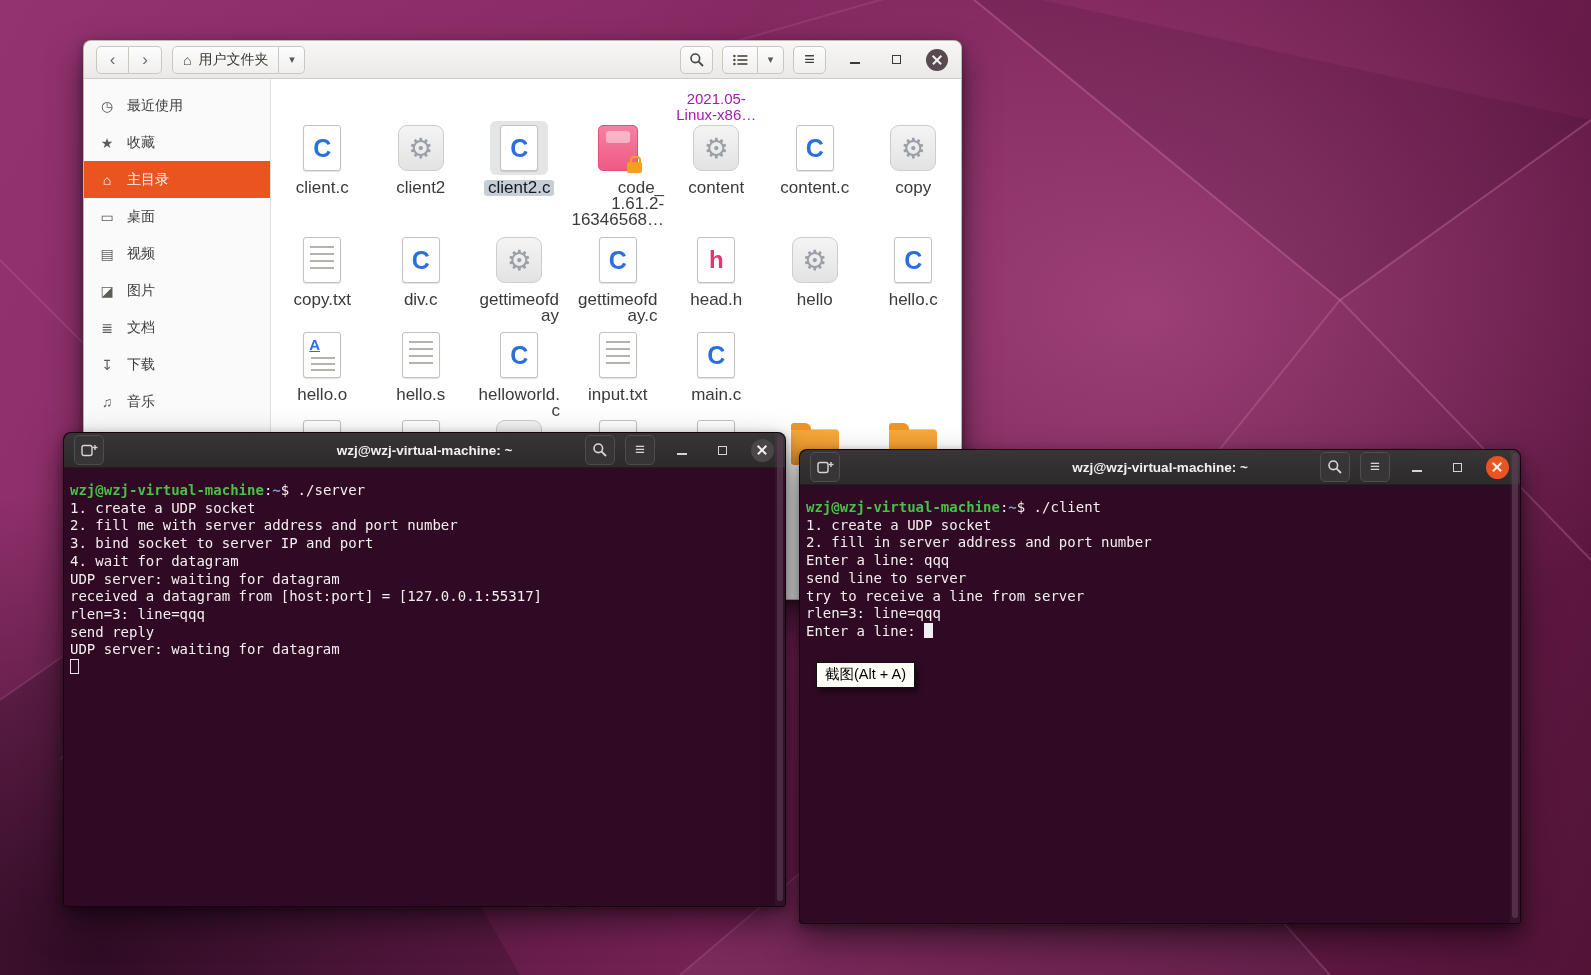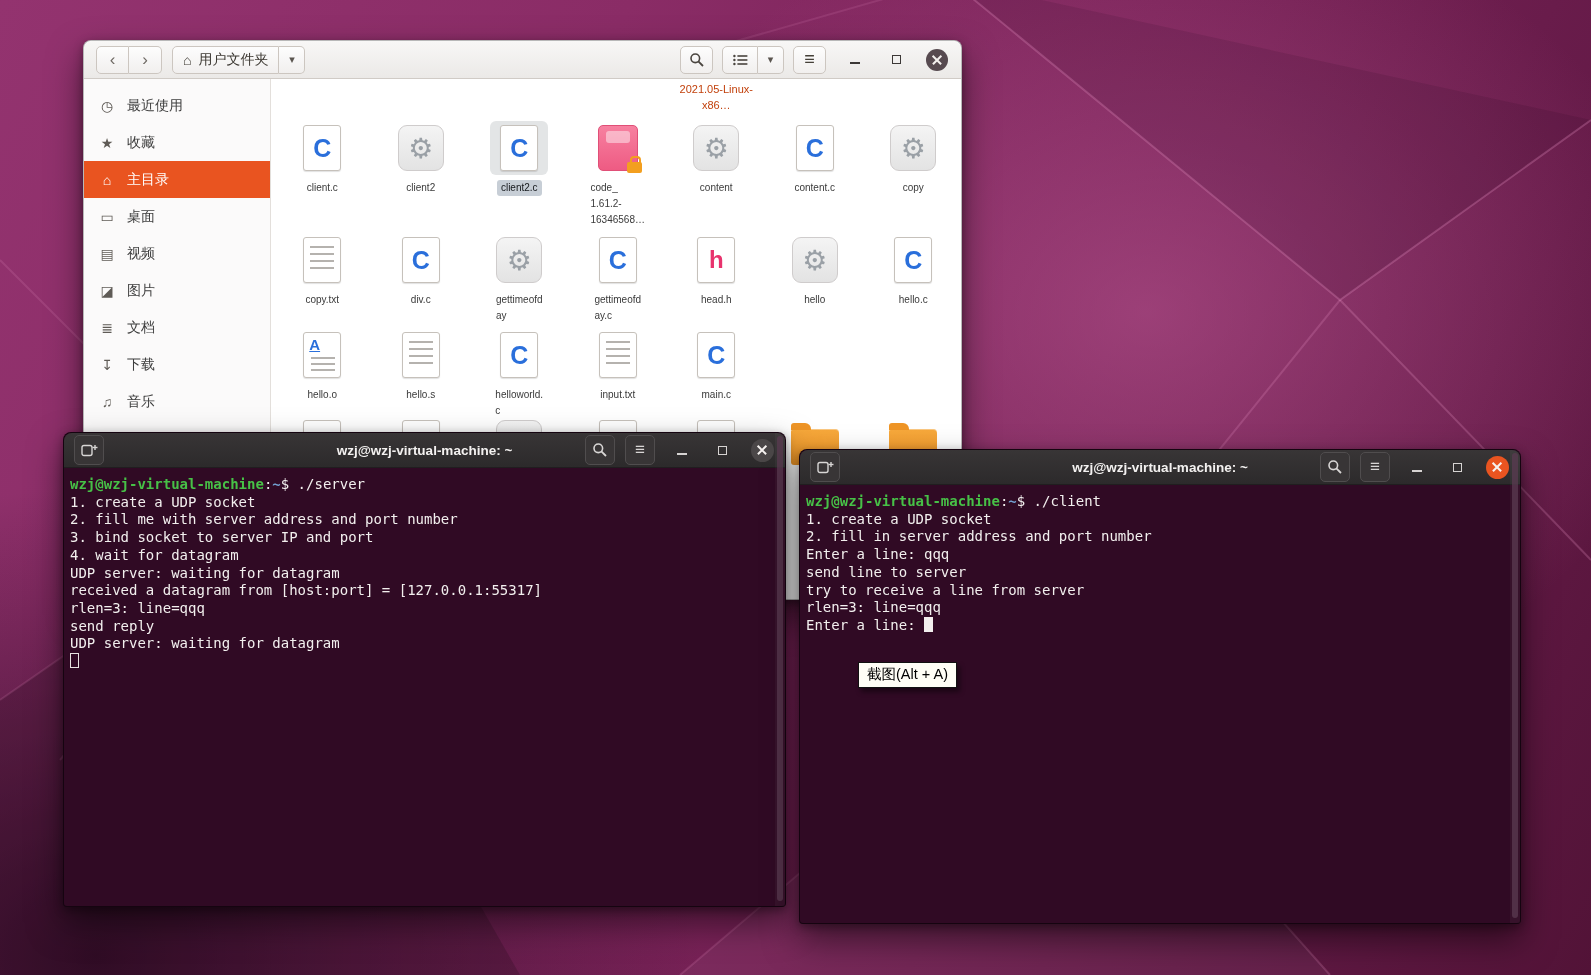--- a/index.html
+++ b/index.html
@@ -52,24 +52,24 @@
   .side-item .sicon { width:16px; text-align:center; color:#5f5b56; font-size:14px; }
   .side-item.active { background:#E95420; color:#fff; }
   .side-item.active .sicon { color:#fff; }
 
   .files { flex:1; background:#fff; overflow:hidden; }
   .file-row { display:grid; grid-template-columns:repeat(7, 98.5px); padding-left:2px; }
   .file-row.partial { height:34px; }
   .cell { display:flex; flex-direction:column; align-items:center; padding-top:8px; }
   .icon-wrap { width:58px; height:54px; display:flex; align-items:center; justify-content:center; border-radius:6px; }
   .cell.selected .icon-wrap { background:rgba(60,70,80,.14); }
-  .flabel { margin-top:5px; text-align:left; font-size:10px; line-height:16px; color:#3a3a3a; }
+  .flabel { margin-top:5px; text-align:right; font-size:17px; line-height:16px; color:#3a3a3a; }
   .flabel .lline { display:block; padding:0 4px; border-radius:3px; }
   .cell.selected .flabel .lline { background:#c7ced6; color:#15181c; }
-  .partial-label { grid-column:5; text-align:center; font-size:11px; line-height:16px; color:#c2410c; padding-top:2px; }
+  .partial-label { grid-column:5; text-align:center; font-size:15px; line-height:16px; color:#a21caf; padding-top:12px; }
 
   
   .page { width:38px; height:46px; background:#fff; border:1px solid #c6c1bb; border-radius:3px;
     position:relative; display:flex; align-items:center; justify-content:center;
     box-shadow:0 1px 1px rgba(0,0,0,.12); }
   .letter-c { color:#2a6fdb; font-weight:bold; font-size:25px; }
   .letter-h { color:#e8336d; font-weight:bold; font-size:24px; }
   .tlines { width:24px; height:28px; background:repeating-linear-gradient(to bottom,#b5b2ae 0 2px, transparent 2px 7px); }
   .obj-a { position:absolute; top:3px; left:5px; color:#2a6fdb; font-weight:bold; font-size:15px; text-decoration:underline; }
   .obj-lines { position:absolute; bottom:6px; left:7px; width:24px; height:14px;
@@ -102,34 +102,34 @@
     display:flex; align-items:center; justify-content:center; color:#d8d6d5; font-size:17px; }
   .term-right-ctl { margin-left:auto; display:flex; align-items:center; gap:10px; z-index:1; }
   .twc { width:26px; height:26px; display:flex; align-items:center; justify-content:center; margin-left:4px; }
   .twc-min { width:10px; height:2px; background:#d6d3d2; margin-top:8px; }
   .twc-max { width:9px; height:9px; border:1.5px solid #d6d3d2; }
   .twc-circle { width:23px; height:23px; border-radius:50%; position:relative; }
   .twc-circle.gray { background:#4b4748; }
   .twc-circle.orange { background:#E95420; }
   .twc-circle .x1,.twc-circle .x2 { position:absolute; left:5.5px; top:10.5px; width:12px; height:1.6px; background:#f6f2f0; }
 
-  .term-body { position:relative; height:calc(100% - 43px); padding:8px 16px 0 6px;
+  .term-body { position:relative; height:calc(100% - 43px); padding:14px 16px 0 6px;
     font-family:"DejaVu Sans Mono","Liberation Mono",monospace; font-size:14px; line-height:17.7px;
     color:#f2efee; white-space:pre; overflow:hidden; }
   .seg.green { color:#47c147; font-weight:bold; }
   .seg.blue { color:#729fcf; font-weight:bold; }
   .cursor { display:inline-block; width:9px; height:15px; vertical-align:-2px; }
   .cursor.block { background:#f2efee; }
   .cursor.hollow { border:1px solid #e7e3e1; }
   .tscroll { position:absolute; top:0; right:0; bottom:0; width:10px; background:rgba(255,255,255,.035); }
   .tthumb { position:absolute; top:3px; right:2px; width:6px; height:calc(100% - 8px);
     background:#5b3b52; border-radius:3px; opacity:.75; }
 
   
-  .tooltip { position:absolute; left:858px; top:662px; z-index:9; background:#fffef6;
+  .tooltip { position:absolute; left:816px; top:662px; z-index:9; background:#fffef6;
     border:1px solid #111; padding:2px 8px 3px; font-size:14.5px; color:#000;
     box-shadow:3px 4px 5px rgba(0,0,0,.45); }
 
   svg.lineicon { display:block; }
 </style>
 </head>
 <body>
 
 <div class="wallpaper">
   <svg class="lineicon" width="1591" height="975" viewBox="0 0 1591 975" preserveAspectRatio="none">

